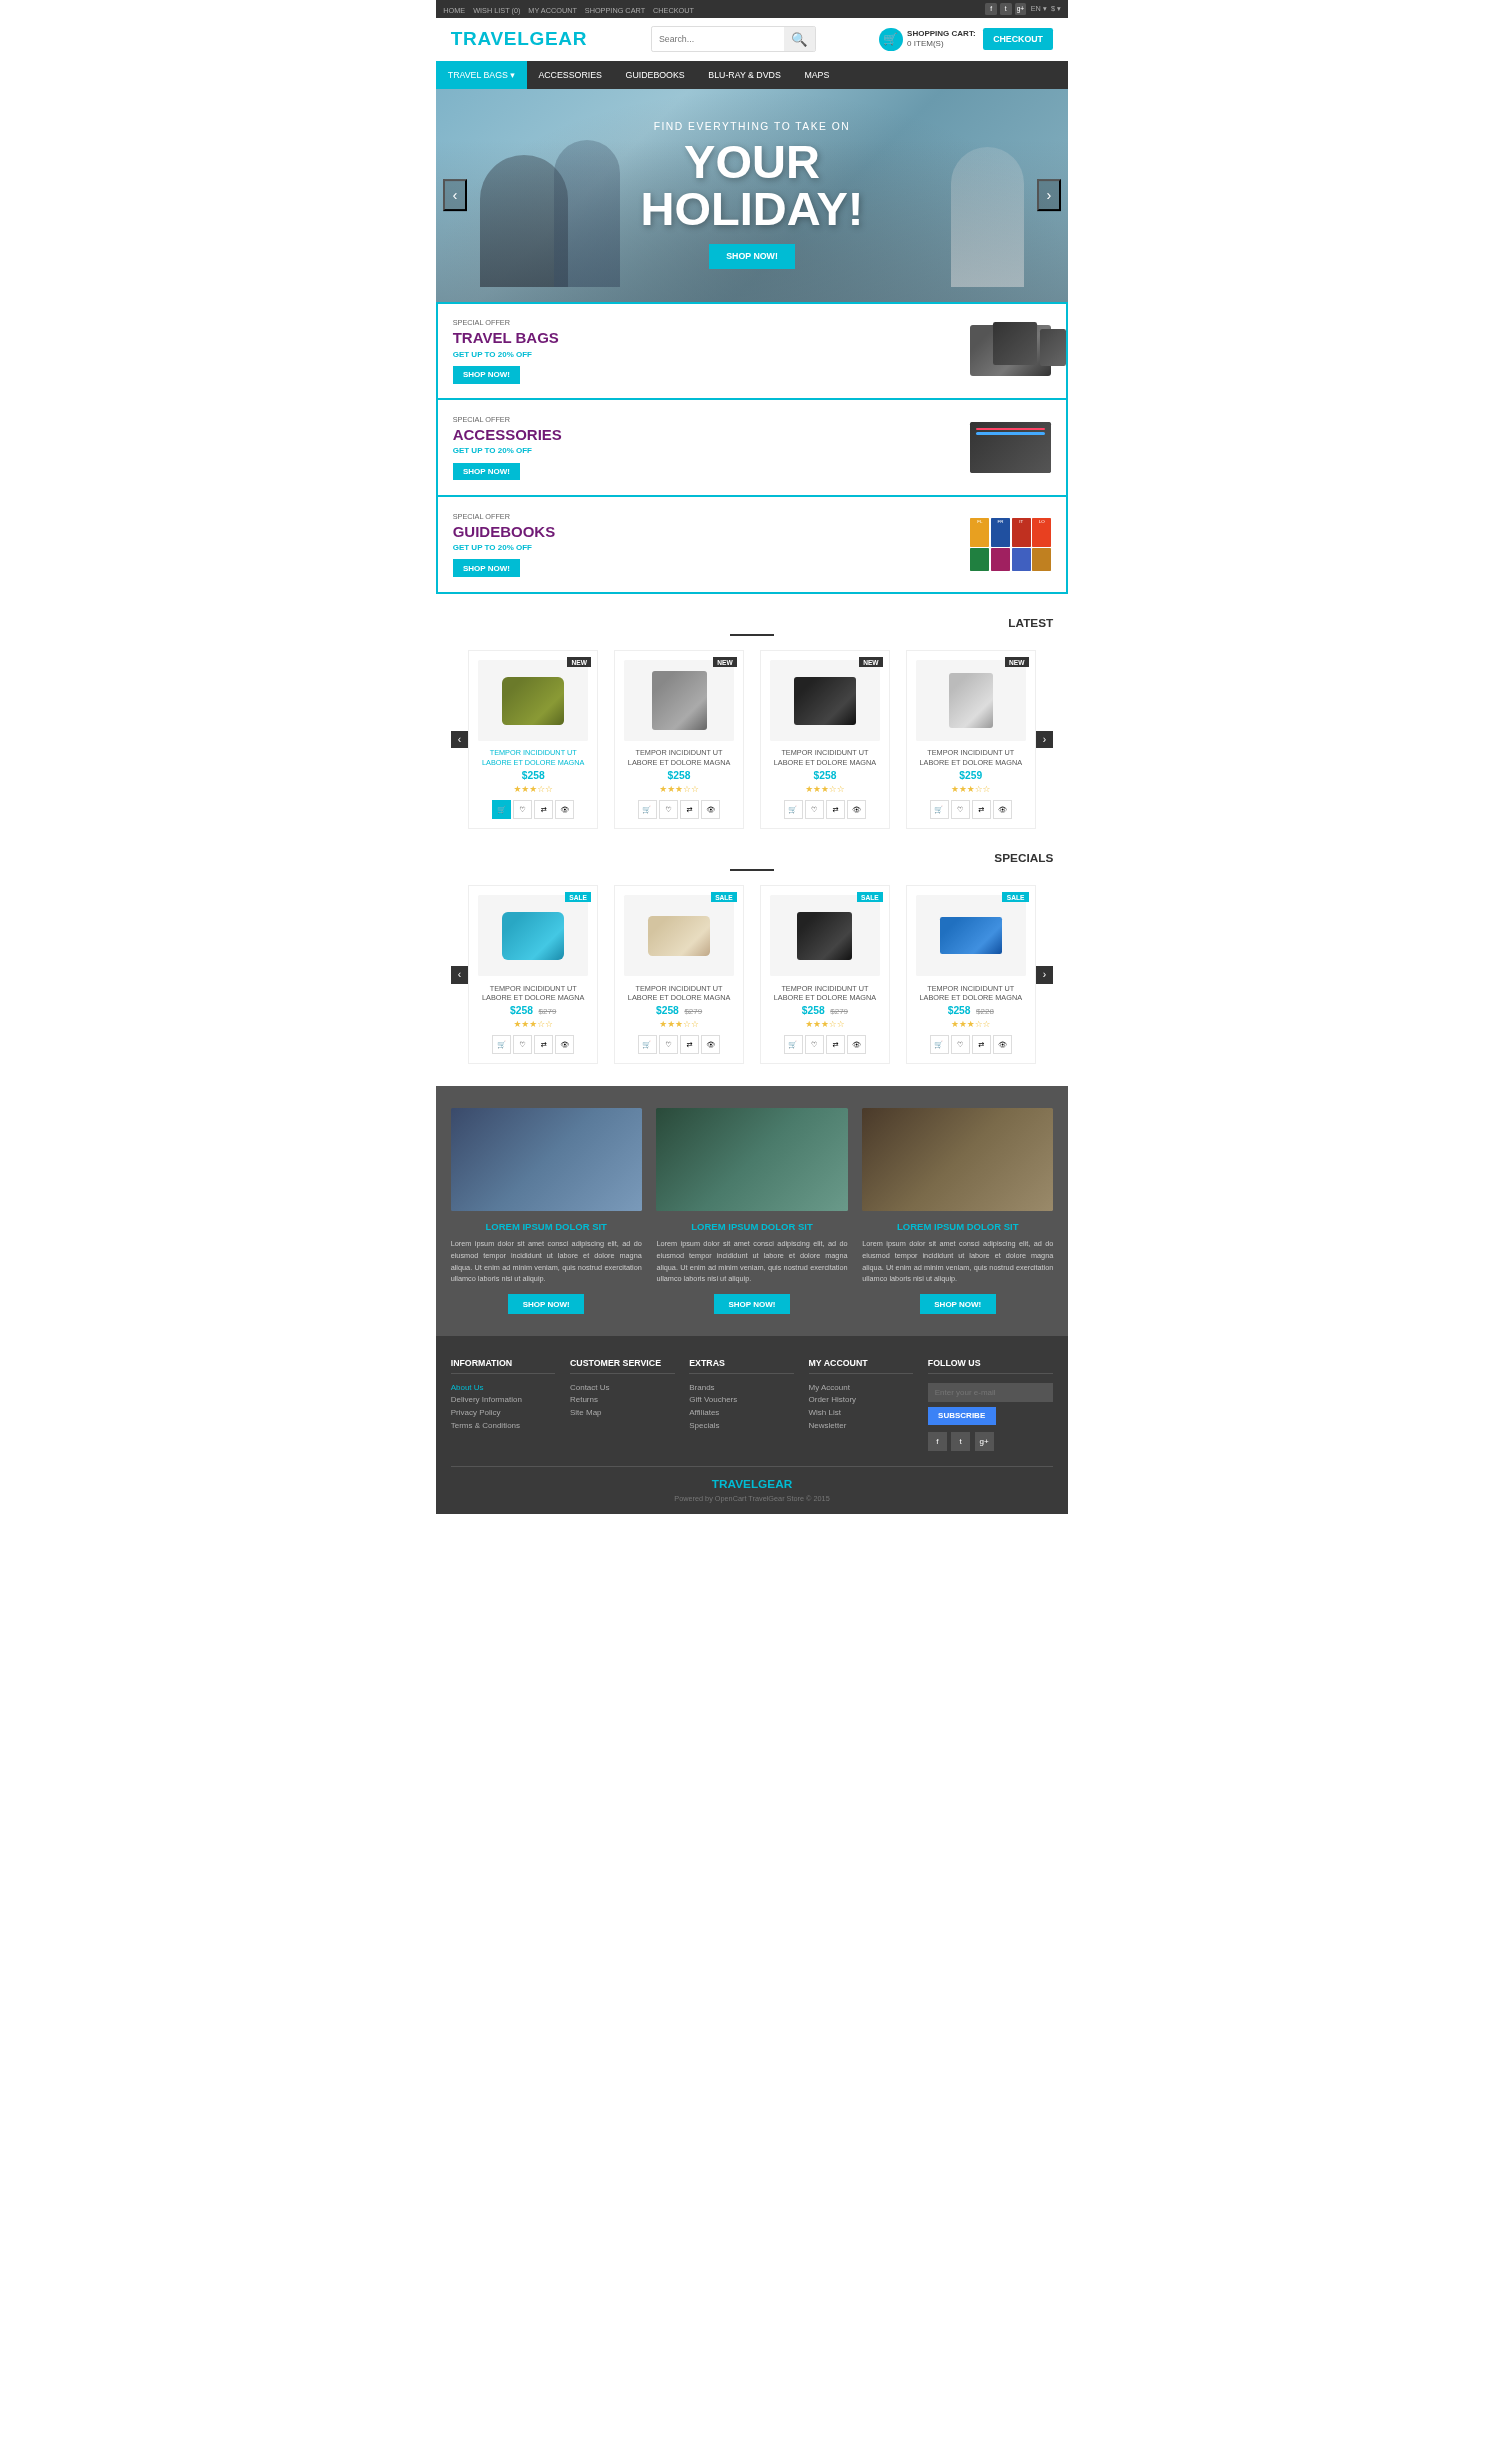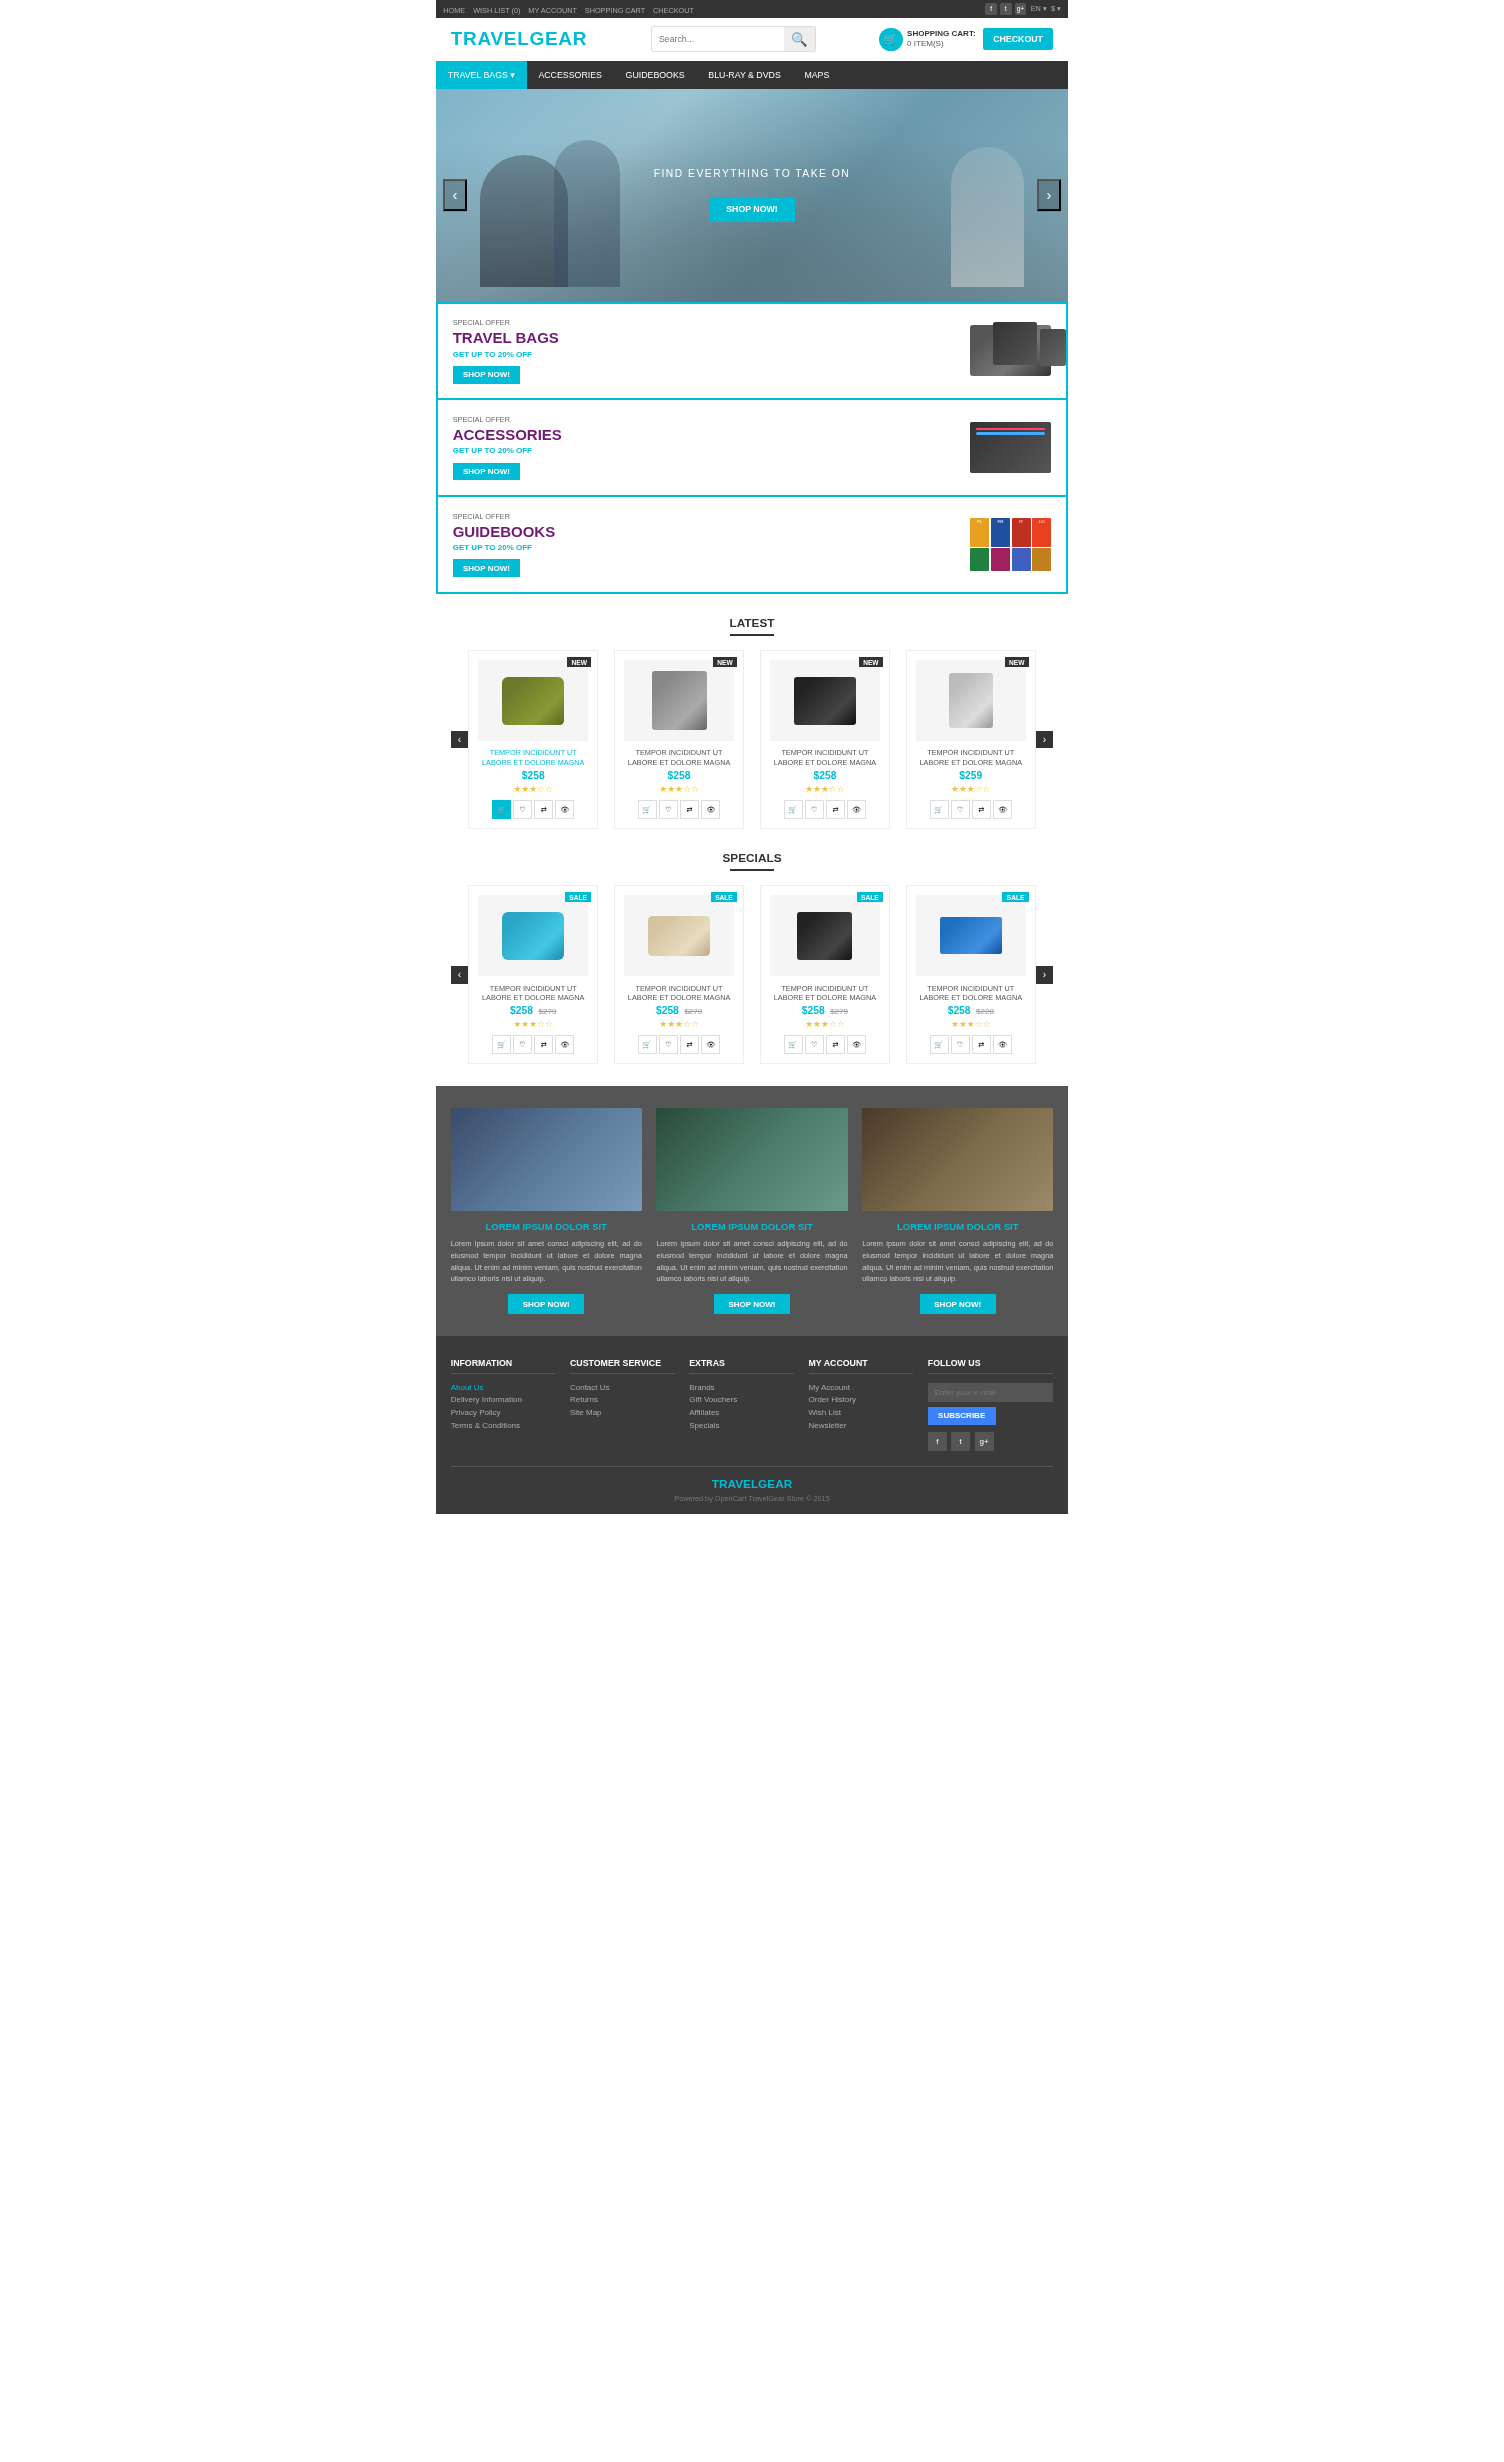--- a/index.html
+++ b/index.html
@@ -47,21 +47,21 @@
     .promo-section { display: grid; grid-template-columns: 1fr; gap: 0; border: 1.5px solid #00bcd4; margin: 0; }
     .promo-box { border: 1.5px solid #00bcd4; padding: 14.7px; display: flex; align-items: center; justify-content: space-between; position: relative; min-height: 95px; }
     .promo-box-text { flex: 1; }
     .promo-label { font-size: 7.3px; color: #666; text-transform: uppercase; margin-bottom: 2.9px; }
     .promo-title { font-size: 15px; font-weight: 700; text-transform: uppercase; color: #701a75; line-height: 1.1; }
     .promo-subtitle { font-size: 8px; color: #00bcd4; text-transform: uppercase; font-weight: bold; margin: 2.9px 0 7.3px; }
     .promo-btn { background: #00bcd4; color: #fff; border: none; padding: 4.4px 10.3px; font-size: 8px; font-weight: bold; text-transform: uppercase; cursor: pointer; }
 
     
     .section { padding: 22px 14.7px; }
-    .section-title { text-align: center; font-size: 11.8px; text-transform: uppercase; color: #333; margin-bottom: 14.7px; position: relative; }
+    .section-title { text-align: right; font-size: 11.8px; text-transform: uppercase; color: #333; margin-bottom: 14.7px; position: relative; }
     .section-title::after { content: ''; display: block; width: 44px; height: 1.5px; background: #333; margin: 4.4px auto 0; }
 
     
     .product-carousel { position: relative; display: flex; align-items: center; }
     .product-grid { display: grid; grid-template-columns: repeat(4, 1fr); gap: 16px; flex: 1; }
     .product-card { border: 0.7px solid #eee; padding: 8.8px; text-align: center; position: relative; }
     .product-badge { position: absolute; top: 5.9px; right: 5.9px; background: #333; color: #fff; font-size: 6.6px; font-weight: bold; padding: 1.5px 4.4px; }
     .product-badge.sale { background: #00bcd4; }
     .product-img { width: 100%; height: 81px; background: #f5f5f5; margin-bottom: 7.3px; display: flex; align-items: center; justify-content: center; border-radius: 1.5px; }
     .product-name { font-size: 7.3px; color: #00bcd4; text-transform: uppercase; margin-bottom: 2.9px; line-height: 1.3; }
@@ -166,20 +166,24 @@
 <div class="hero">
   <div class="hero-bg"></div>
   <div class="hero-crowd"></div>
 
   <div style="position:absolute;bottom:0;left:0;right:0;height:162px;background:linear-gradient(to top, rgba(80,100,110,0.5) 0%, transparent 100%);"></div>
   <div style="position:absolute;bottom:14.7px;left:44px;width:88px;height:132px;background:linear-gradient(to top,rgba(50,60,70,0.7),rgba(50,60,70,0.4));border-radius:44px 44px 0 0;"></div>
   <div style="position:absolute;bottom:14.7px;left:118px;width:66px;height:147px;background:linear-gradient(to top,rgba(60,80,100,0.6),rgba(60,80,100,0.3));border-radius:37px 37px 0 0;"></div>
   <div style="position:absolute;bottom:14.7px;right:44px;width:73px;height:140px;background:linear-gradient(to top,rgba(220,220,220,0.5),rgba(220,220,220,0.2));border-radius:44px 44px 0 0;"></div>
   <div class="hero-content">
     <p class="hero-subtitle">FIND EVERYTHING TO TAKE ON</p>
+    <div class="hero-title">
+      <div>YOUR</div>
+      <div>HOLIDAY!</div>
+    </div>
     <button class="hero-shop-btn">SHOP NOW!</button>
   </div>
   <button class="hero-arrow left">‹</button>
   <button class="hero-arrow right">›</button>
 </div>
 
 <div class="promo-section">
   <div class="promo-box">
     <div class="promo-box-text">
       <div class="promo-label">SPECIAL OFFER</div>

